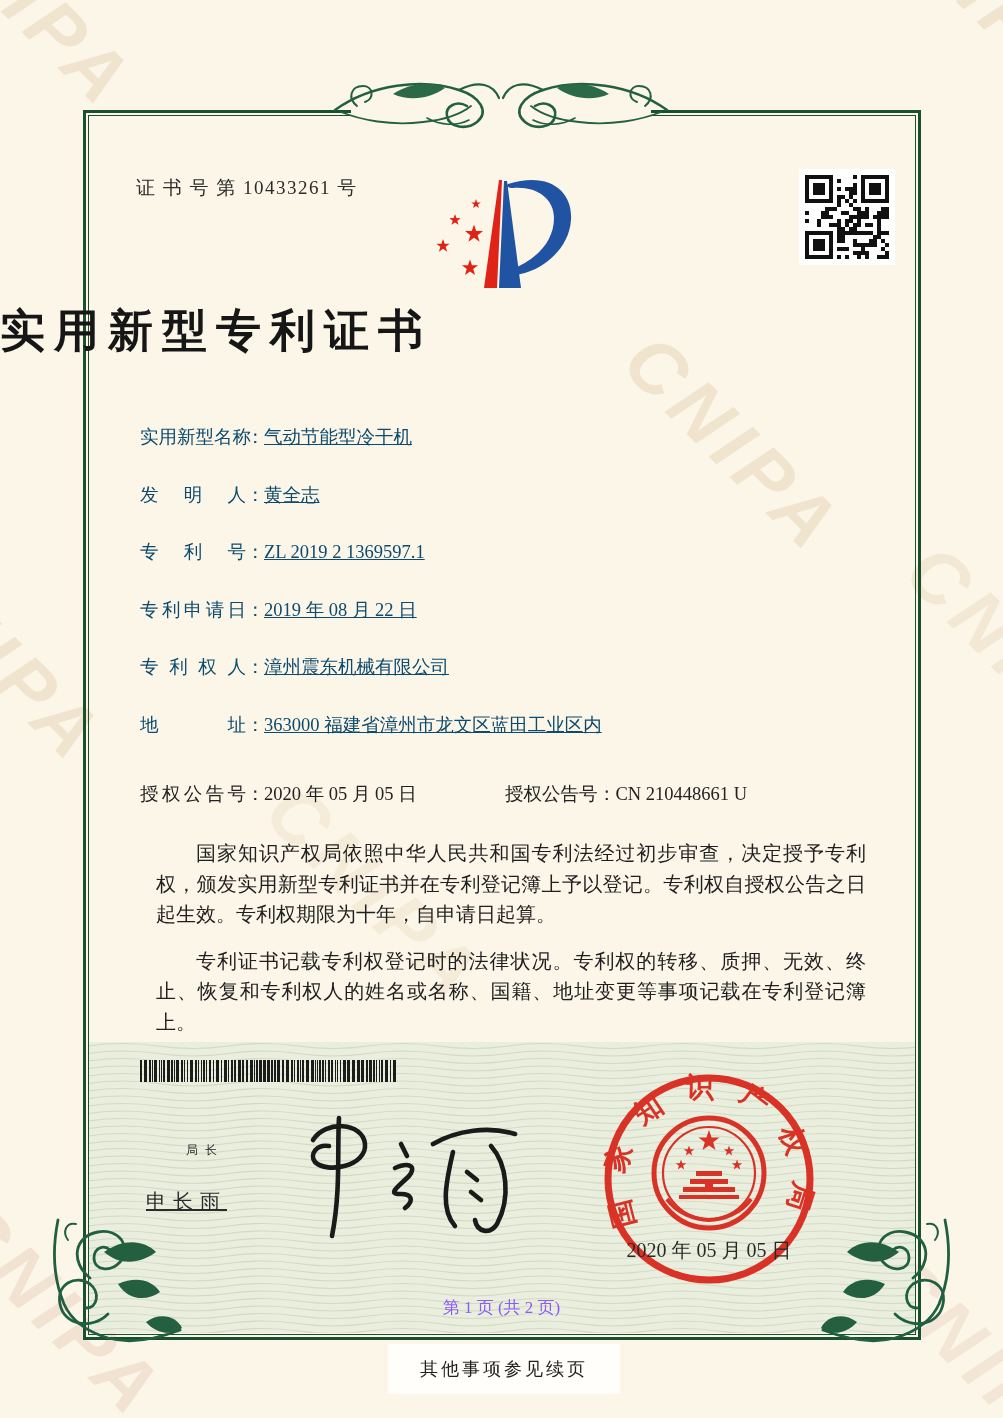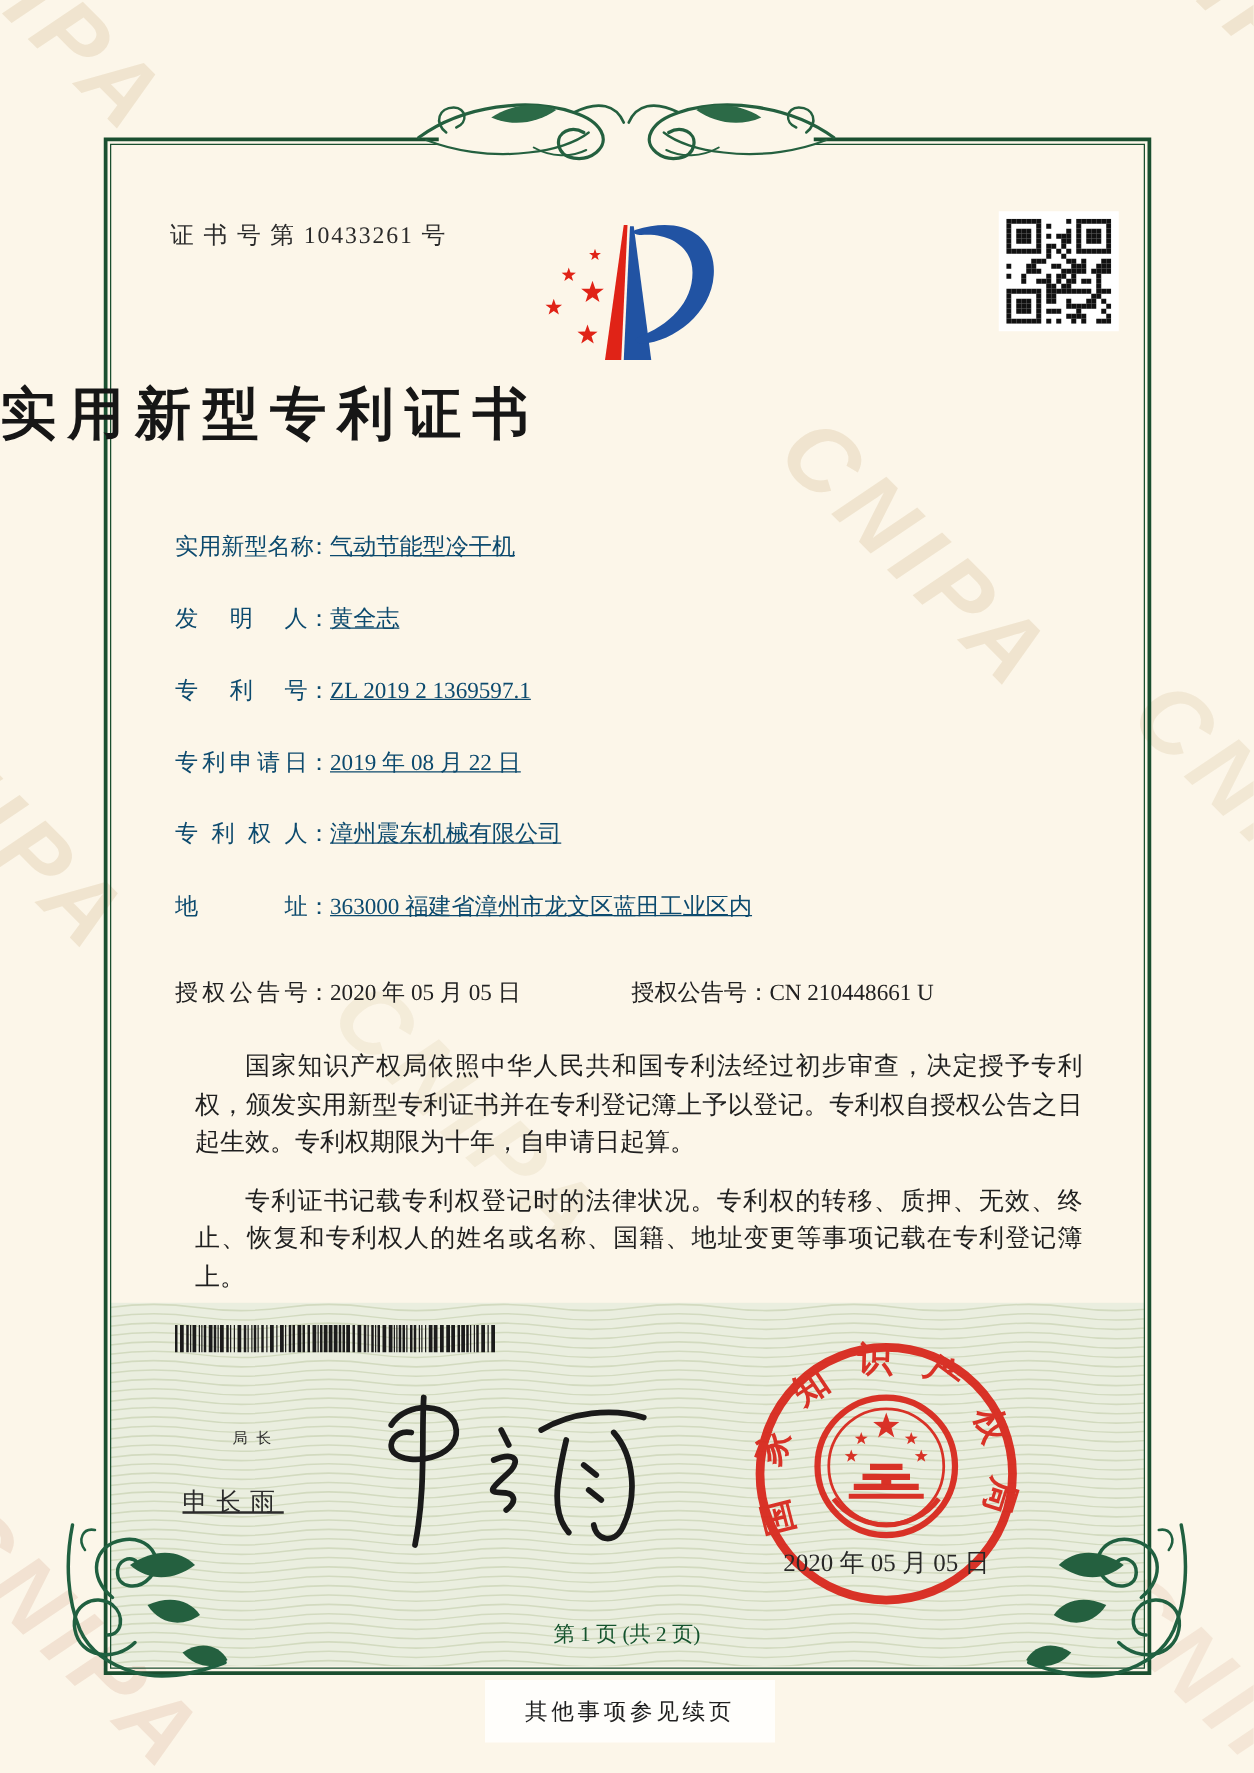--- a/index.html
+++ b/index.html
@@ -42,21 +42,21 @@
   .grant{left:140px;top:781px;font-size:18.5px;white-space:nowrap;color:#222;}
   .grant .right{position:absolute;left:365px;top:0;white-space:nowrap;}
   .paras{left:140px;top:822px;width:742px;font-size:20px;line-height:30.5px;
          text-align:justify;color:#1f1f1f;}
   .paras p{margin:16px;text-indent:2em;}
   .barcode{left:140px;top:1060px;}
   .issuer-title{left:146px;top:1142px;font-size:12px;letter-spacing:7px;margin-left:40px;}
   .issuer-name{left:146px;top:1188px;font-size:20px;letter-spacing:7px;text-decoration:underline;}
   .signature{left:275px;top:1098px;z-index:4;}
   .seal{left:601px;top:1071px;z-index:5;opacity:0.94;}
-  .page-no{left:0;right:0;top:1296px;text-align:center;font-size:17px;color:#14532d;}
+  .page-no{left:0;right:0;top:1296px;text-align:center;font-size:17px;color:#8b5cf6;}
   .note{left:388px;top:1344px;width:232px;background:#fffefb;text-align:center;
         font-size:18px;letter-spacing:3px;padding:13px 0;color:#1f1f1f;}
 </style>
 </head>
 <body>
 
 <div class="page">
 
   <div class="wm wm1">CNIPA</div>
   <div class="wm wm2">CNIPA</div>

